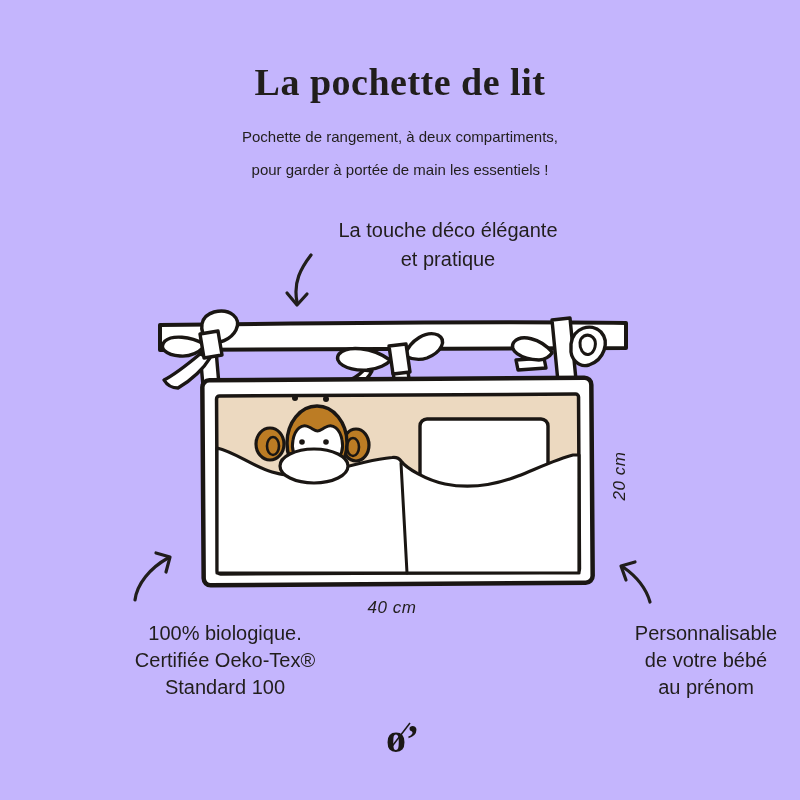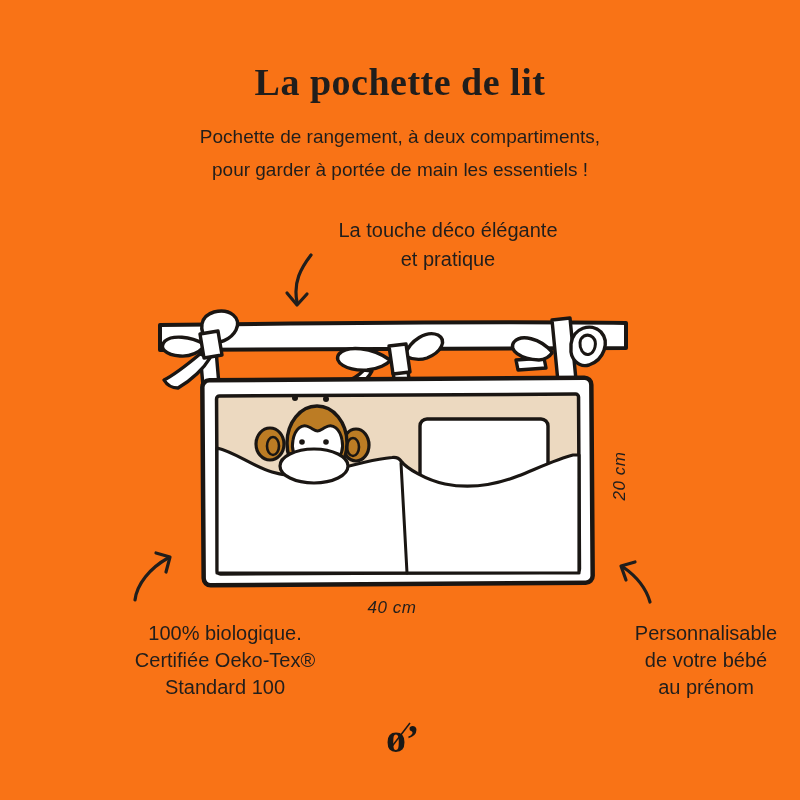--- a/index.html
+++ b/index.html
@@ -1,30 +1,30 @@
 <!DOCTYPE html>
 <html><head>
 <meta charset="utf-8">
 <style>
   html,body { margin:0; padding:0; }
   .canvas {
     position:relative; width:800px; height:800px;
-    background:#f97316; color:#211e1c;
+    background:#c4b5fd; color:#211e1c;
     font-family:"Liberation Sans", sans-serif;
     overflow:hidden;
   }
   .title {
     position:absolute; top:60px; left:0; width:100%;
     text-align:center; margin:0;
     font-family:"Liberation Serif", serif;
     font-weight:700; font-size:38px; letter-spacing:0.5px;
   }
   .subtitle {
     position:absolute; top:120px; left:0; width:100%;
-    text-align:center; font-size:19px; line-height:33px;
+    text-align:center; font-size:15px; line-height:33px;
   }
   .callout { position:absolute; text-align:center; font-size:20px; line-height:27px;margin-left:48px; }
   .callout-top  { top:216px; left:0; width:100%; line-height:29px; }
   .callout-left { top:620px; left:36px;  width:282px; }
   .callout-right{ top:620px; left:518px; width:280px; }
   .dim { position:absolute; font-style:italic; font-size:17px; letter-spacing:0.5px; white-space:nowrap; }
   .dim-w { left:392px; top:608px; transform:translate(-50%,-50%);font-style:italic; }
   .dim-h { left:620px; top:476px; transform:translate(-50%,-50%) rotate(-90deg); }
   .arrow { position:absolute; }
   .arrow path { fill:none; stroke:#211e1c; stroke-width:3.2; stroke-linecap:round; stroke-linejoin:round; }

